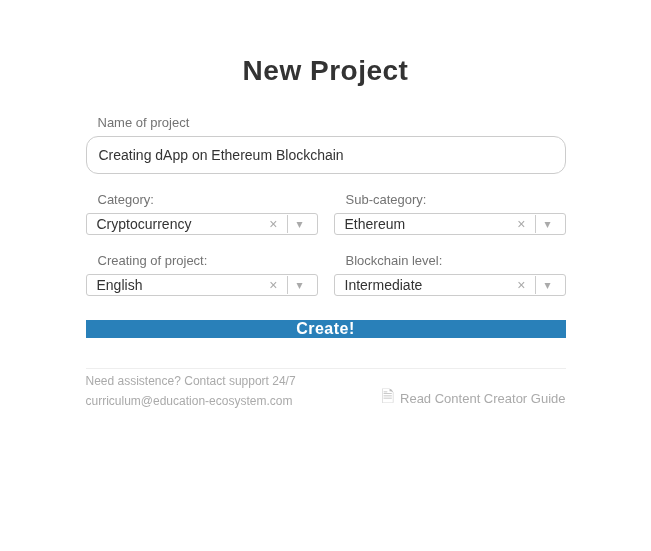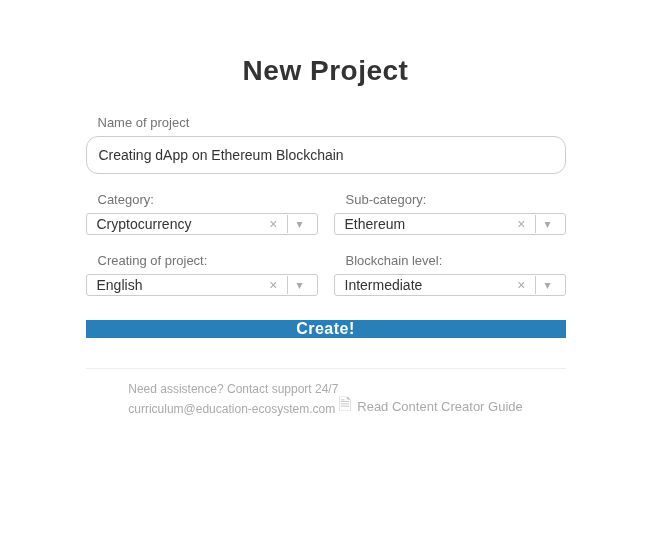--- a/index.html
+++ b/index.html
@@ -130,23 +130,23 @@
       font-weight: 600;
       cursor: pointer;
       letter-spacing: 0.5px;
       margin-top: 6px;
       margin-bottom: 30px;
     }
 
     .footer {
       width: 480px;
       display: flex;
-      justify-content: center;
+      justify-content: space-between;
       align-items: flex-end;
-      padding-top: 10px;
+      padding-top: 2px;
       border-top: 1px solid #eee;
     }
 
     .footer-left {
       font-size: 12px;
       color: #aaa;
       line-height: 1.7;
     }
 
     .footer-right {

